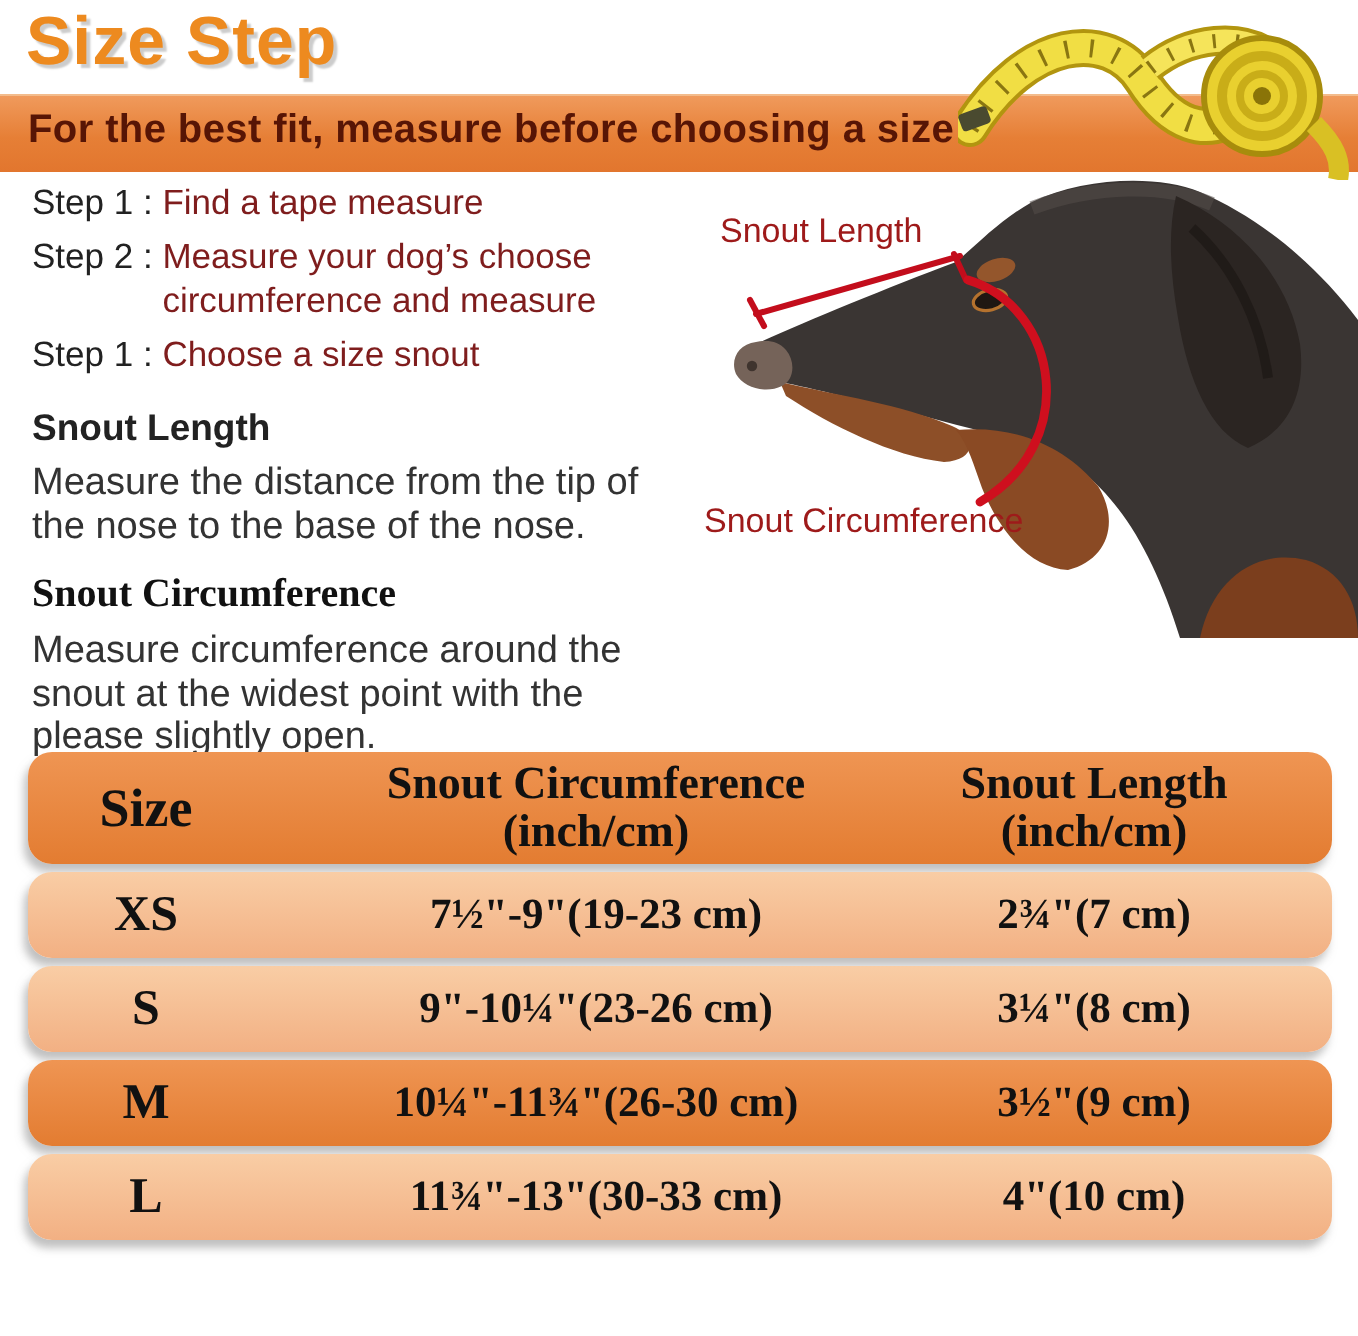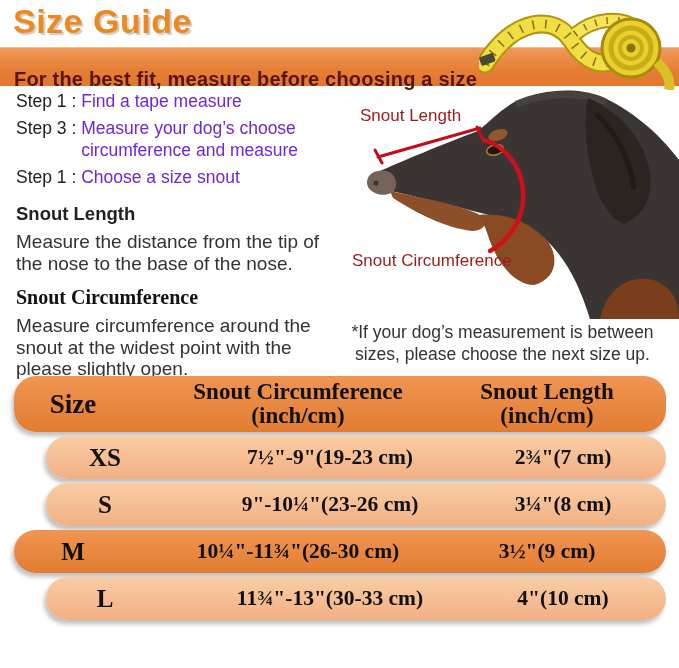--- a/index.html
+++ b/index.html
@@ -12,71 +12,71 @@
     position:absolute;left:13px;top:2px;
     font-size:34px;font-weight:bold;color:#ed8a1f;
     text-shadow:2px 2px 1px #cccccc;letter-spacing:.5px;
   }
   .banner{
     position:absolute;left:0;top:47px;width:679px;height:38px;
     background:linear-gradient(180deg,#f09a5c 0%,#e67f36 55%,#e2762e 100%);
     border-top:1px solid #f3bc8c;
   }
   .banner-text{
-    position:absolute;left:14px;top:20px;
+    position:absolute;left:14px;top:6px;
     font-size:20px;font-weight:bold;color:#571505;letter-spacing:.2px;
   }
   .tape{position:absolute;top:0;right:0;width:200px;height:90px;z-index:3;}
   
   .leftcol{position:absolute;left:16px;top:90px;width:324px;color:#333;}
   .step{display:flex;margin-bottom:5px;font-size:17.5px;line-height:22px;}
   .step-label{font-weight:normal;color:#222;white-space:pre;flex:none;}
-  .step-text{color:#6d28d9;}
+  .step-text{color:#7f1d1d;}
   .h-sans{font-size:18.5px;font-weight:bold;color:#222;margin:15px 0 6px 0;}
   .h-serif{font-family:"Liberation Serif",serif;font-size:20px;font-weight:bold;color:#111;margin:12px 0 6px 0;}
   .para{font-size:19px;line-height:21.5px;color:#333;width:312px;}
   
   .dogfig{position:absolute;left:338px;top:84px;width:341px;height:235px;}
   .dogfig svg{position:absolute;left:0;top:0;}
   .measure-label{
     position:absolute;font-size:17px;color:#9e1a1a;font-weight:500;white-space:nowrap;
   }
   .lbl-length{left:22px;top:22px;}
   .lbl-circ{left:14px;top:167px;}
   
   .note{
     position:absolute;left:330px;top:321px;width:345px;
     font-size:17.5px;line-height:22px;color:#333;text-align:center;
   }
   
   .sizetable{position:absolute;left:14px;top:376px;width:652px;}
   .trow{
     display:grid;grid-template-columns:118px 332px 1fr;align-items:center;
-    border-radius:22px;margin-bottom:4px;
+    border-radius:12px;margin-bottom:4px;
     box-shadow:-2px 4px 4px rgba(140,140,140,.55);
     font-family:"Liberation Serif",serif;font-weight:bold;color:#111;
   }
   .trow .c1{text-align:center;}
   .trow .c2{text-align:center;}
   .trow .c3{text-align:center;padding-right:36px;}
   .thead{height:56px;background:linear-gradient(180deg,#ef9655 0%,#e37c32 100%);}
   .thead .c1{font-size:27px;}
   .thead .hc{font-size:23px;line-height:24px;}
   .tdata{height:43px;}
   .tdata .c1{font-size:25px;}
   .tdata .c2,.tdata .c3{font-size:21.5px;}
-  .tone-light{background:linear-gradient(180deg,#f9cda5 0%,#f2b083 100%);margin-left:32px;}
+  .tone-light{background:linear-gradient(180deg,#f9cda5 0%,#f2b083 100%);}
   .tone-dark{background:linear-gradient(180deg,#ef9553 0%,#e37c31 100%);}
 </style>
 </head>
 <body>
 
 <div class="page">
 
-  <div class="title">Size Guide</div>
+  <div class="title">Size Step</div>
   <div class="banner">
     <div class="banner-text">For the best fit, measure before choosing a size</div>
   </div>
 
   <div class="tape">
     <svg width="200" height="90" viewBox="0 0 200 90">
 
       <path d="M 6 64 C 35 18, 75 14, 92 40 C 106 62, 124 70, 142 56" fill="none" stroke="#b2950f" stroke-width="19" stroke-linecap="round"></path>
       <path d="M 6 64 C 35 18, 75 14, 92 40 C 106 62, 124 70, 142 56" fill="none" stroke="#f1de44" stroke-width="15" stroke-linecap="round"></path>
       <path d="M 6 64 C 35 18, 75 14, 92 40 C 106 62, 124 70, 142 56" fill="none" stroke="#8a7611" stroke-width="9" stroke-dasharray="1.6 11"></path>
@@ -94,21 +94,21 @@
       <rect x="1" y="55" width="15" height="9" rx="2" fill="#4a4a30" transform="rotate(-20 8 60)"></rect>
     </svg>
   </div>
 
   <div class="leftcol">
     <div class="step">
       <span class="step-label">Step 1 : </span>
       <span class="step-text">Find a tape measure</span>
     </div>
     <div class="step">
-      <span class="step-label">Step 3 : </span>
+      <span class="step-label">Step 2 : </span>
       <span class="step-text">
         <span>Measure your dog’s choose</span><br>
         <span>circumference and measure</span>
       </span>
     </div>
     <div class="step">
       <span class="step-label">Step 1 : </span>
       <span class="step-text">Choose a size snout</span>
     </div>
 
@@ -156,24 +156,20 @@
         <path d="M 40 73 L 142 44"></path>
         <path d="M 139 43 L 145 56"></path>
       </g>
 
       <path d="M 146 56 C 192 70, 202 138, 152 167" fill="none" stroke="#cf0f1e" stroke-width="4.4" stroke-linecap="round"></path>
     </svg>
     <div class="measure-label lbl-length">Snout Length</div>
     <div class="measure-label lbl-circ">Snout Circumference</div>
   </div>
 
-  <div class="note">
-    <div>*If your dog’s measurement is between</div>
-    <div>sizes, please choose the next size up.</div>
-  </div>
 
   <div class="sizetable">
     <div class="trow thead tone-dark">
       <div class="c1">Size</div>
       <div class="c2 hc">
         <div>Snout Circumference</div>
         <div>(inch/cm)</div>
       </div>
       <div class="c3 hc">
         <div>Snout Length</div>

